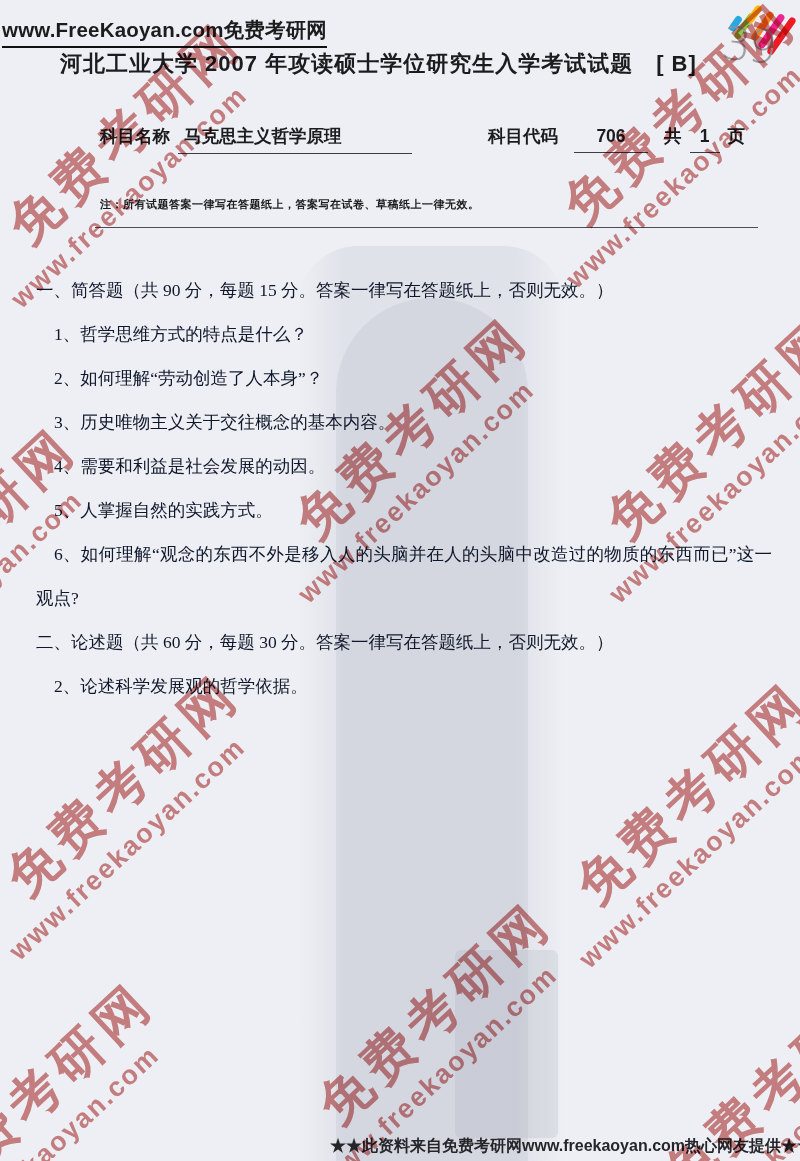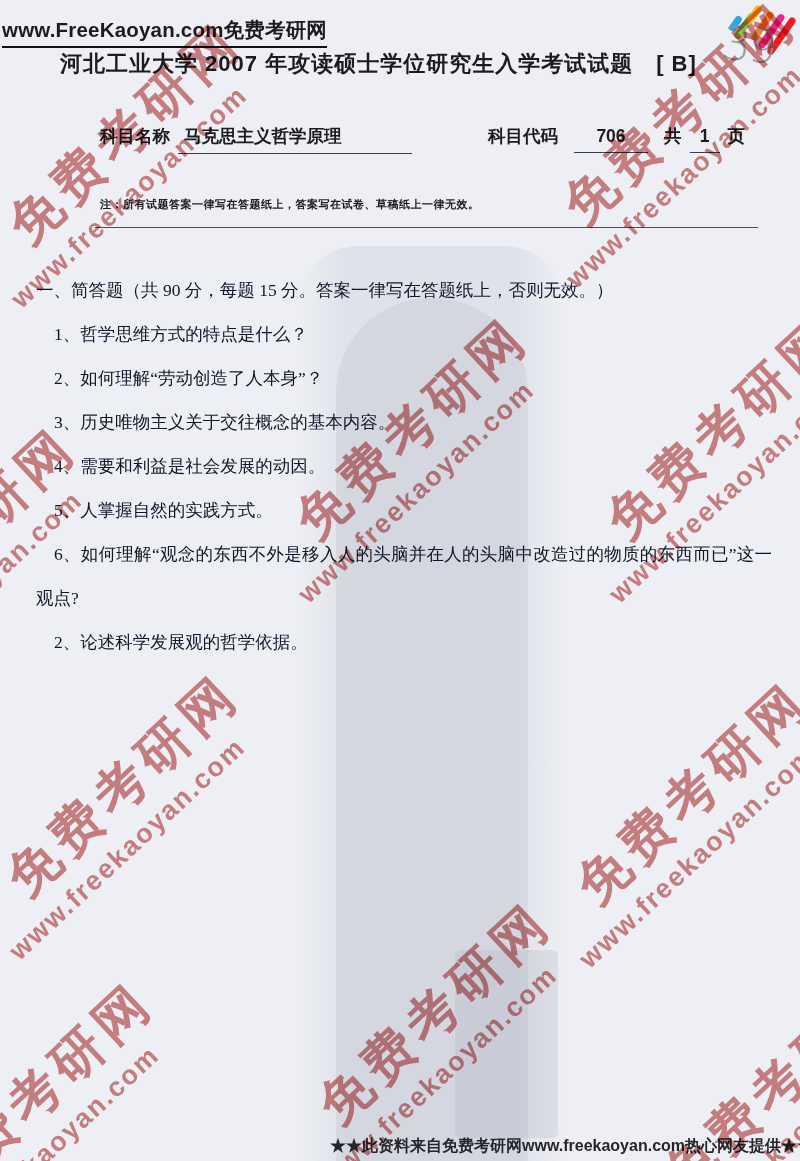--- a/index.html
+++ b/index.html
@@ -94,20 +94,21 @@
     <div class="rule"></div>
 
     <div class="body-text">
       <p>一、简答题（共 90 分，每题 15 分。答案一律写在答题纸上，否则无效。）</p>
       <p class="q">1、哲学思维方式的特点是什么？</p>
       <p class="q">2、如何理解“劳动创造了人本身”？</p>
       <p class="q">3、历史唯物主义关于交往概念的基本内容。</p>
       <p class="q">4、需要和利益是社会发展的动因。</p>
       <p class="q">5、人掌握自然的实践方式。</p>
       <p class="q">6、如何理解“观念的东西不外是移入人的头脑并在人的头脑中改造过的物质的东西而已”这一观点?</p>
+      <p>二、论述题（共 60 分，每题 30 分。答案一律写在答题纸上，否则无效。）</p>
       <p class="q">2、论述科学发展观的哲学依据。</p>
     </div>
 
     <div class="footer-line">★★此资料来自免费考研网www.freekaoyan.com热心网友提供★★</div>
   </div>
 
   <div class="wm-layer">
       <div class="wm-tile" style="left: -15px; top: 90px; color: rgb(207, 123, 123);">
         <div class="wm-big">免费考研网</div>
         <div class="wm-small">www.freekaoyan.com</div>

